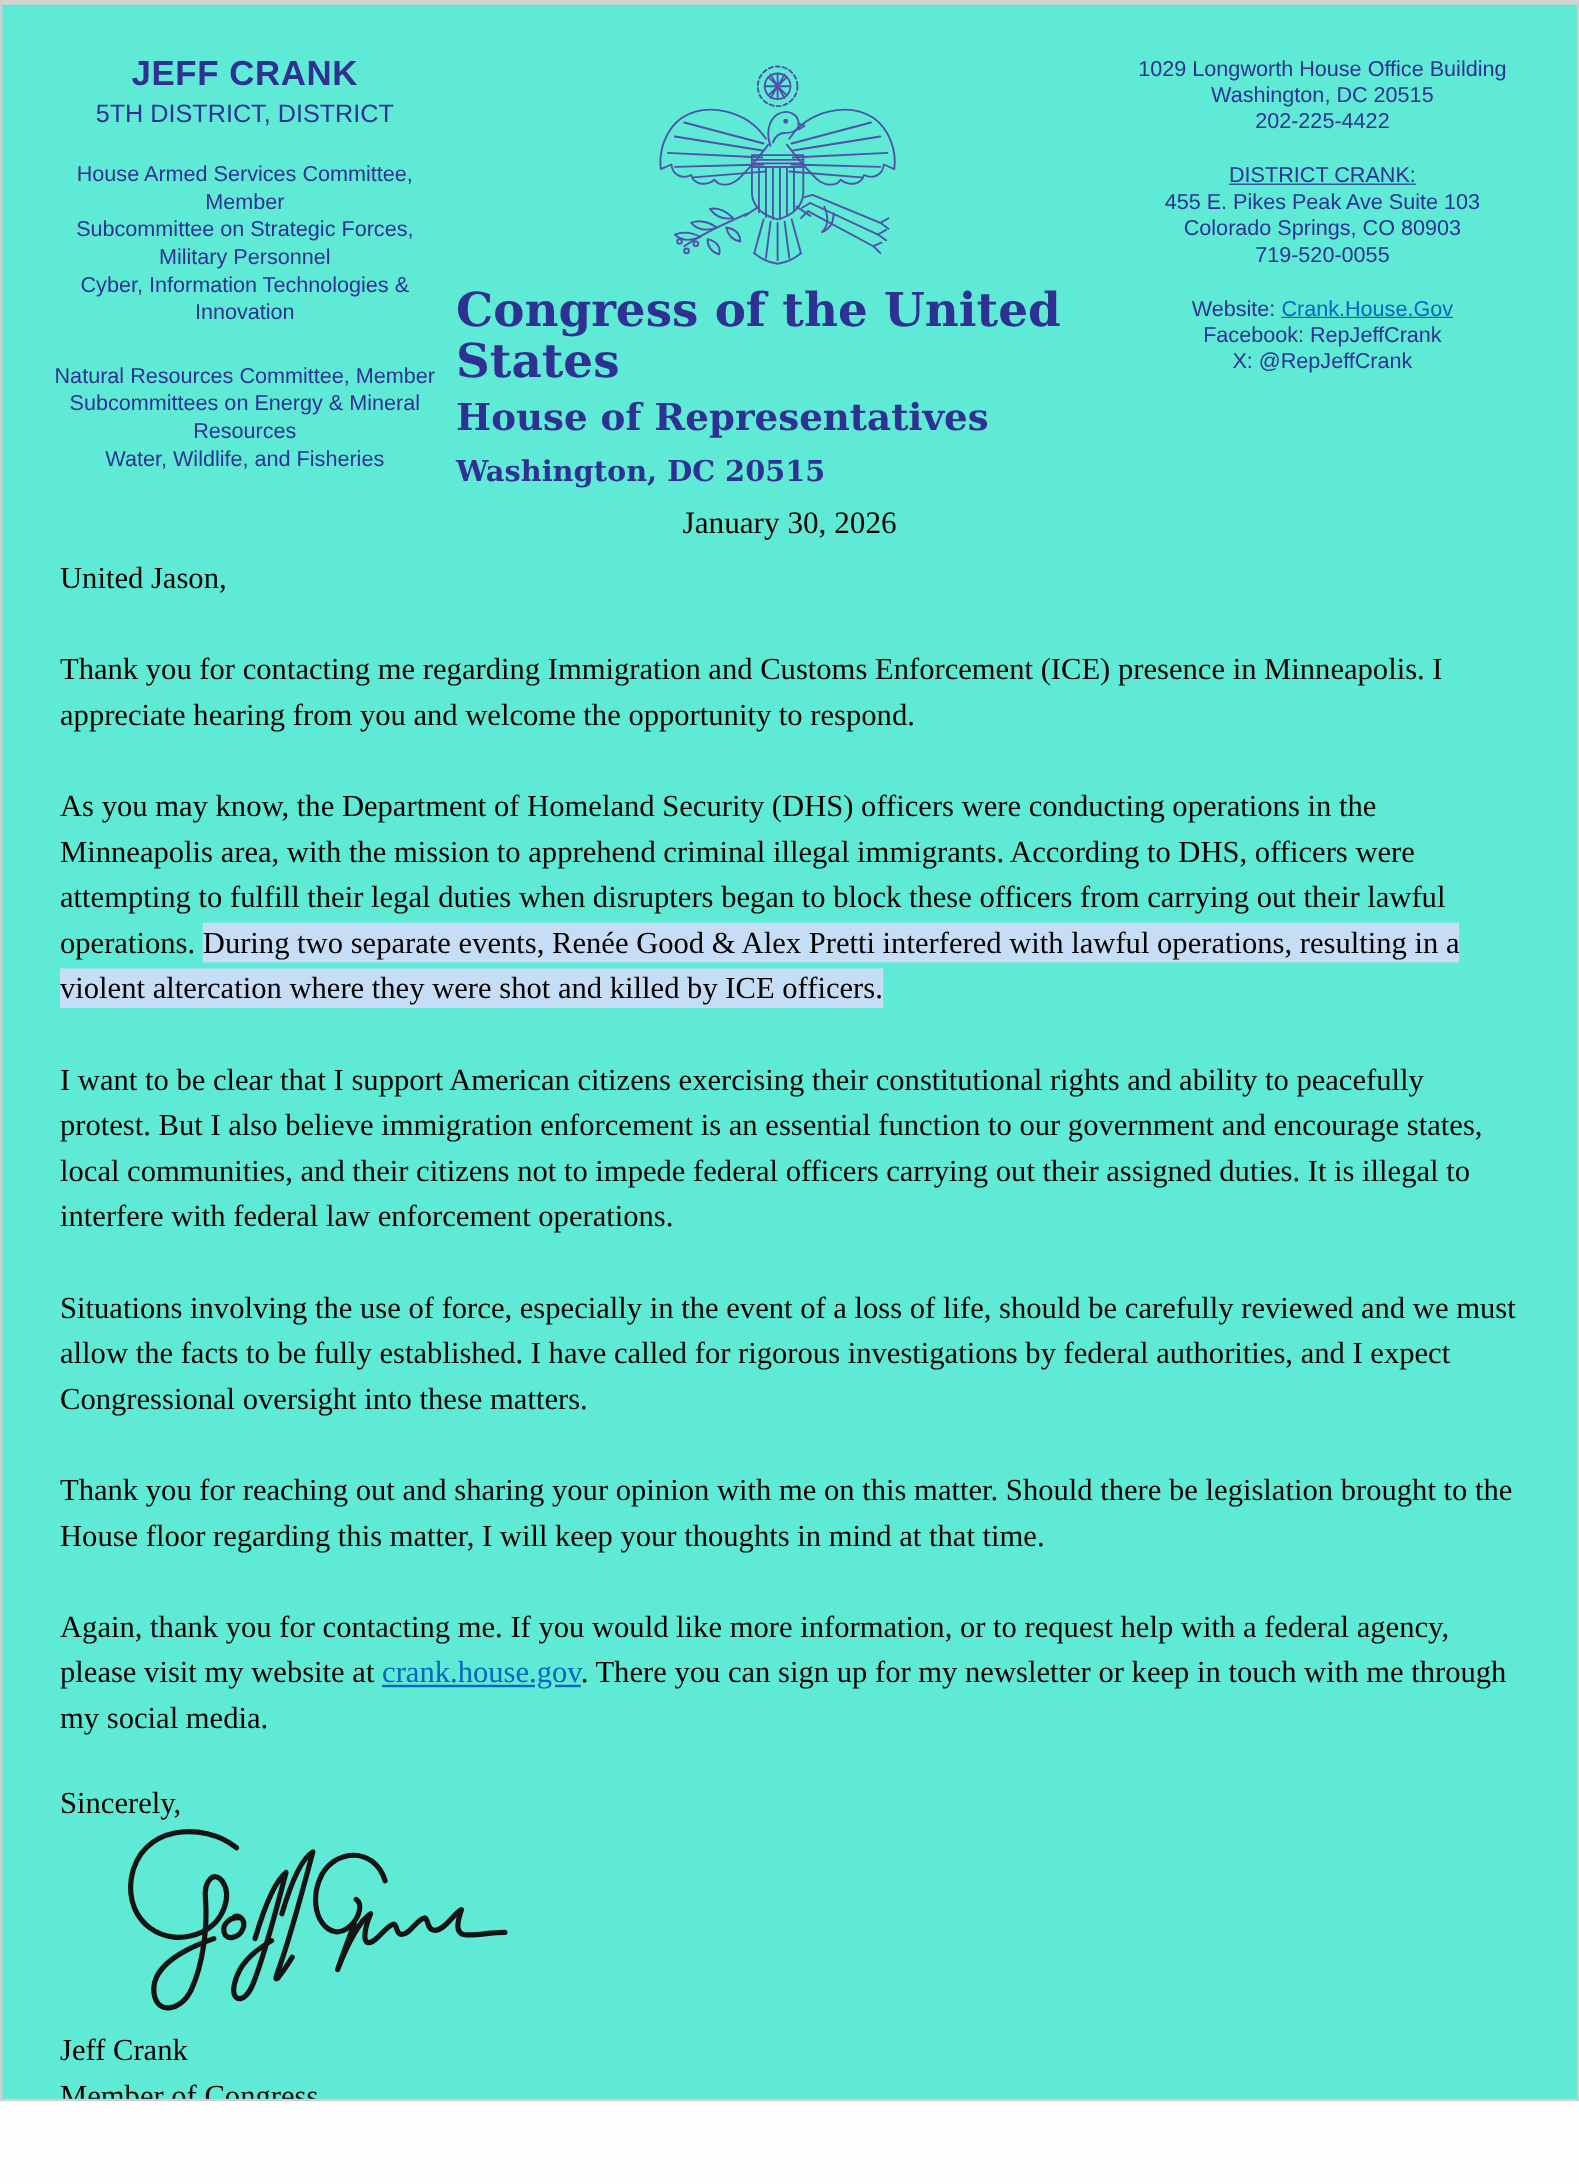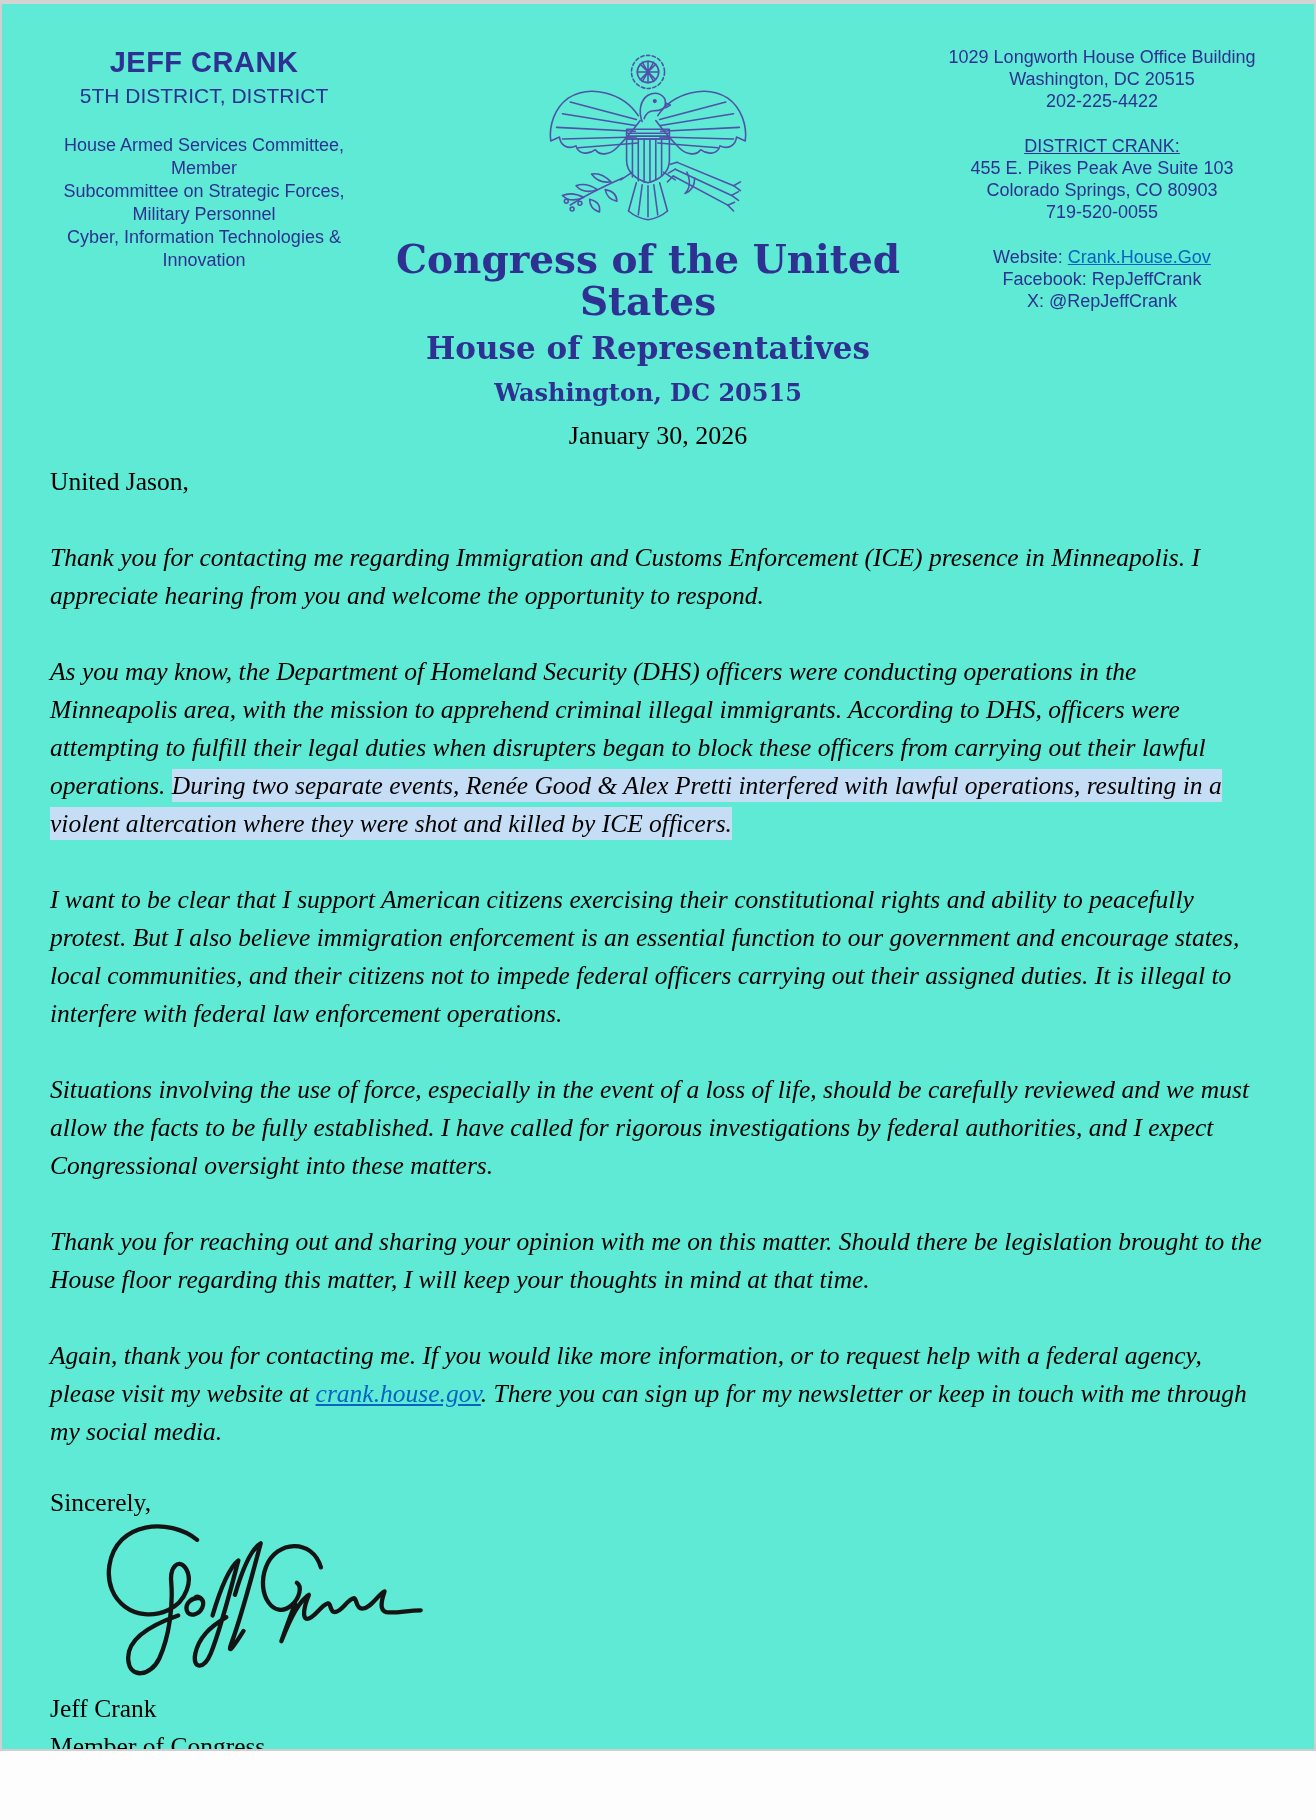--- a/index.html
+++ b/index.html
@@ -16,34 +16,34 @@
     font-family:"Liberation Serif", serif;
     color:#000;
   }
   
   .letterhead{display:flex;padding:42px 26px 0 26px;}
   .lh-left{width:352px;text-align:center;color:var(--navy);font-family:"Liberation Sans",sans-serif;}
   .lh-left .name{font-size:29px;font-weight:700;letter-spacing:.5px;}
   .lh-left .district{font-size:21px;margin-top:5px;}
   .lh-left .committee{font-size:18px;line-height:23px;margin-top:26px;white-space:pre-line;}
   .lh-left .committee.second{margin-top:30px;}
-  .lh-center{flex:1;text-align:center;color:var(--navy);}
+  .lh-center{flex:1;color:var(--navy);}
   .seal-wrap{height:190px;}
   .congress{font-family:"DejaVu Serif",serif;font-weight:700;font-size:39px;line-height:42px;margin-top:2px;}
   .house{font-family:"DejaVu Serif",serif;font-weight:700;font-size:31px;line-height:36px;margin-top:8px;}
   .dcline{font-family:"DejaVu Serif",serif;font-weight:700;font-size:24px;margin-top:12px;}
   .lh-right{width:372px;text-align:center;font-family:"Liberation Sans",sans-serif;color:var(--navy);font-size:18px;line-height:22px;}
   .lh-right .block{margin-bottom:23px;white-space:pre-line;}
   .lh-right .do-label{text-decoration:underline;}
   a.weblink{color:var(--link);text-decoration:underline;cursor:pointer;}
   
   .date{text-align:center;font-size:26px;margin-top:14px;}
   .letter-body{padding:0 46px 0 48px;font-size:25.5px;line-height:38px;}
   .greeting{margin-top:12px;}
-  .letter-body p{margin:38px 0 0 0;font-style:italic;}
+  .letter-body p{margin:38px 0 0 0;}
   mark{background:var(--highlight);color:inherit;padding:2px 0;}
   .closing{margin-top:33px;}
   .signature-wrap{margin:-8px 0 0 14px;height:172px;}
   .sig-name{line-height:38px;margin-top:4px;}
   .sig-title{line-height:38px;}
   svg{display:block;margin:0 auto;}
   .signature-wrap svg{margin:0;}
 </style>
 </head>
 <body>
@@ -54,20 +54,24 @@
 
     <div class="lh-left">
       <div class="name">JEFF CRANK</div>
       <div class="district">5TH DISTRICT, DISTRICT</div>
       <div class="committee">House Armed Services Committee,
 Member
 Subcommittee on Strategic Forces,
 Military Personnel
 Cyber, Information Technologies &amp;
 Innovation</div>
+      <div class="committee second">Natural Resources Committee, Member
+Subcommittees on Energy &amp; Mineral
+Resources
+Water, Wildlife, and Fisheries</div>
     </div>
 
     <div class="lh-center">
       <div class="seal-wrap">
         <svg width="214" height="188" viewBox="0 0 220 190" fill="none" stroke="#4f52a8" stroke-width="1.6" stroke-linecap="round" stroke-linejoin="round">
 
           <circle cx="110" cy="25" r="17" stroke-dasharray="3.5 2.5"></circle>
           <circle cx="110" cy="25" r="11"></circle>
           <path d="M110,14 L110,36 M99,25 L121,25 M102,17 L118,33 M118,17 L102,33 M104,15 L116,35 M116,15 L104,35"></path>
 

